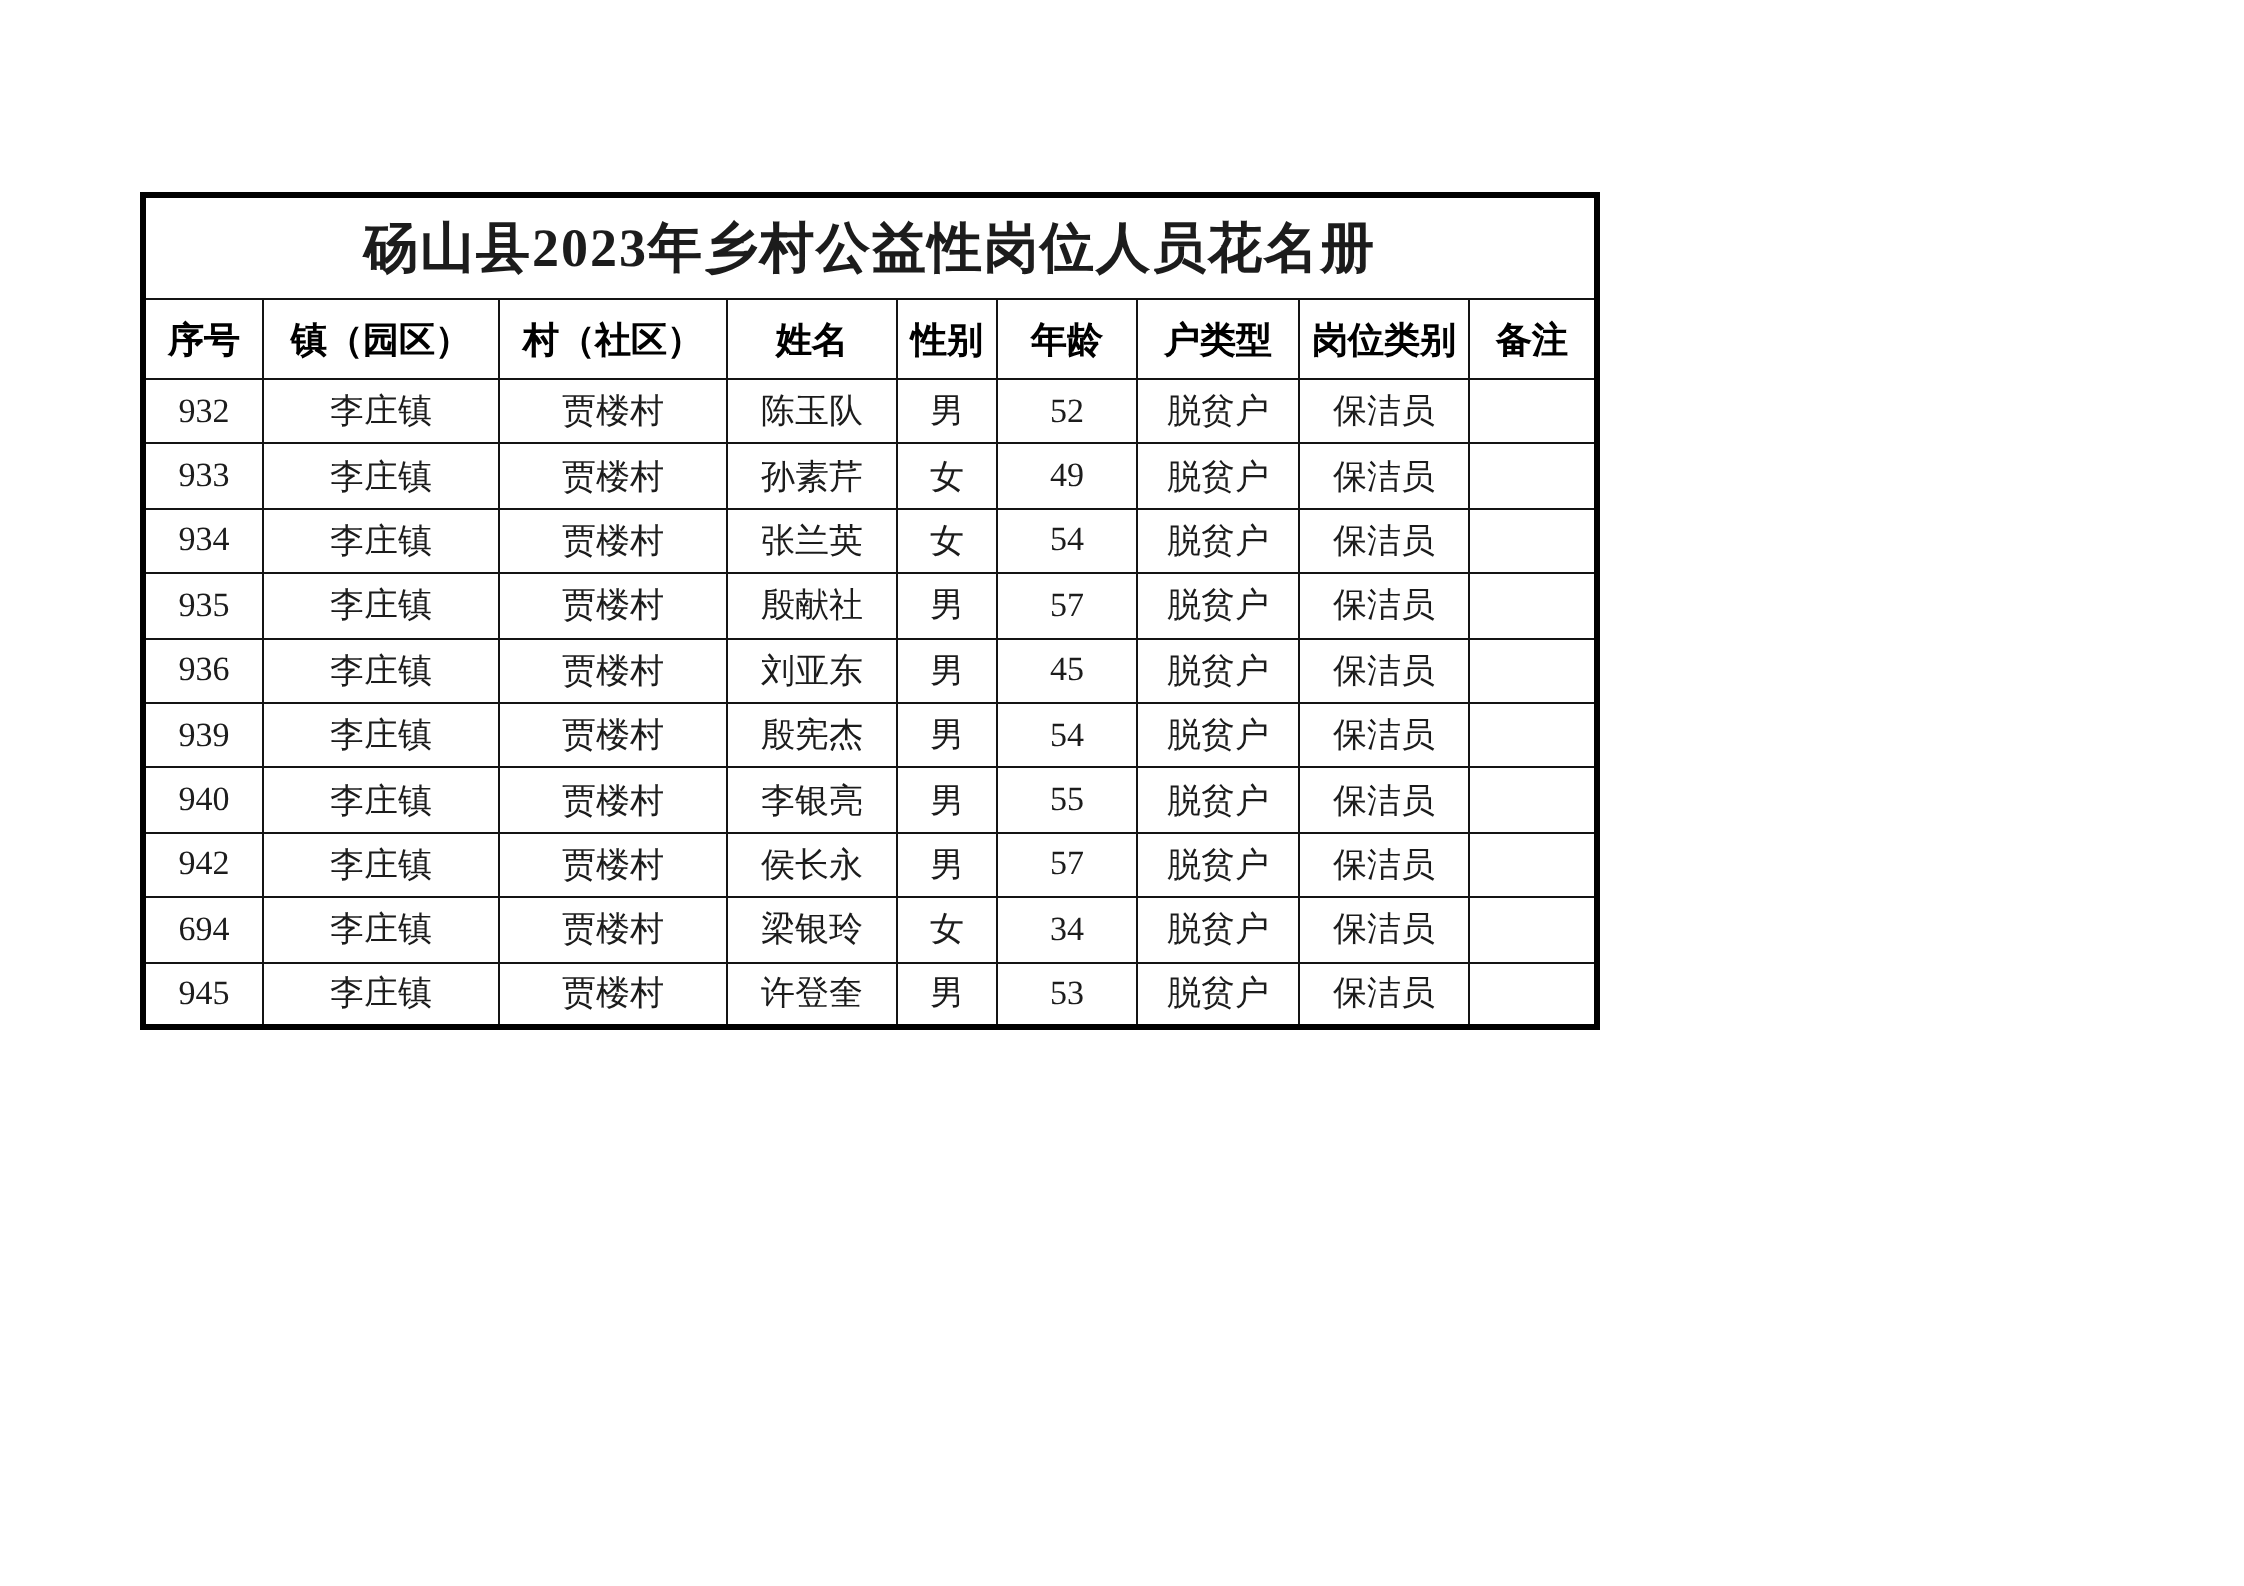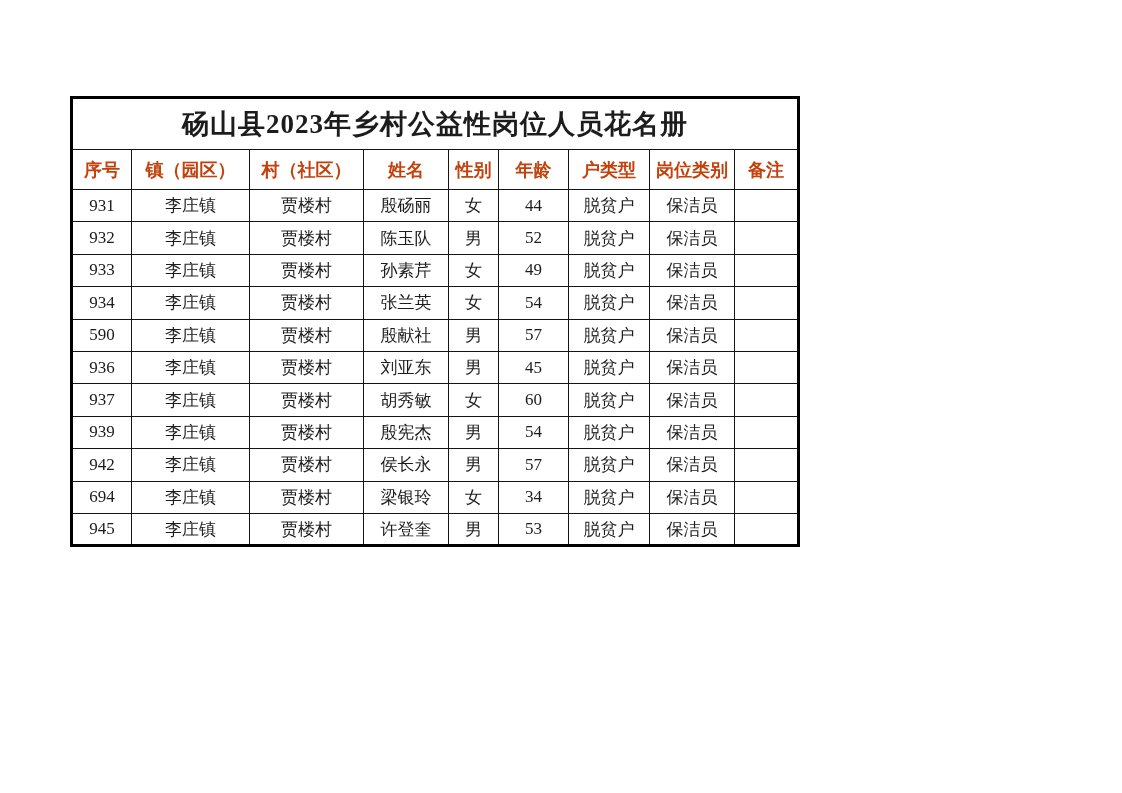--- a/index.html
+++ b/index.html
@@ -35,21 +35,21 @@
     font-size: 27px;
     font-weight: bold;
     color: #000000;
     letter-spacing: 1px;
     border-bottom: 2px solid #000000;
   }
   tr.header-row th {
     height: 40px;
     font-size: 18px;
     font-weight: bold;
-    color: #c2410c;
+    color: #000000;
   }
   tr.data-row td {
     height: 32.4px;
     font-size: 17px;
     font-weight: normal;
   }
 </style>
 </head>
 <body>
 
@@ -77,31 +77,20 @@
           <th>姓名</th>
           <th>性别</th>
           <th>年龄</th>
           <th>户类型</th>
           <th>岗位类别</th>
           <th>备注</th>
         </tr>
     </tbody>
     <tbody>
         <tr class="data-row">
-          <td>931</td>
-          <td>李庄镇</td>
-          <td>贾楼村</td>
-          <td>殷砀丽</td>
-          <td>女</td>
-          <td>44</td>
-          <td>脱贫户</td>
-          <td>保洁员</td>
-          <td></td>
-        </tr>
-        <tr class="data-row">
           <td>932</td>
           <td>李庄镇</td>
           <td>贾楼村</td>
           <td>陈玉队</td>
           <td>男</td>
           <td>52</td>
           <td>脱贫户</td>
           <td>保洁员</td>
           <td></td>
         </tr>
@@ -121,21 +110,21 @@
           <td>李庄镇</td>
           <td>贾楼村</td>
           <td>张兰英</td>
           <td>女</td>
           <td>54</td>
           <td>脱贫户</td>
           <td>保洁员</td>
           <td></td>
         </tr>
         <tr class="data-row">
-          <td>590</td>
+          <td>935</td>
           <td>李庄镇</td>
           <td>贾楼村</td>
           <td>殷献社</td>
           <td>男</td>
           <td>57</td>
           <td>脱贫户</td>
           <td>保洁员</td>
           <td></td>
         </tr>
         <tr class="data-row">
@@ -143,37 +132,37 @@
           <td>李庄镇</td>
           <td>贾楼村</td>
           <td>刘亚东</td>
           <td>男</td>
           <td>45</td>
           <td>脱贫户</td>
           <td>保洁员</td>
           <td></td>
         </tr>
         <tr class="data-row">
-          <td>937</td>
-          <td>李庄镇</td>
-          <td>贾楼村</td>
-          <td>胡秀敏</td>
-          <td>女</td>
-          <td>60</td>
-          <td>脱贫户</td>
-          <td>保洁员</td>
-          <td></td>
-        </tr>
-        <tr class="data-row">
           <td>939</td>
           <td>李庄镇</td>
           <td>贾楼村</td>
           <td>殷宪杰</td>
           <td>男</td>
           <td>54</td>
+          <td>脱贫户</td>
+          <td>保洁员</td>
+          <td></td>
+        </tr>
+        <tr class="data-row">
+          <td>940</td>
+          <td>李庄镇</td>
+          <td>贾楼村</td>
+          <td>李银亮</td>
+          <td>男</td>
+          <td>55</td>
           <td>脱贫户</td>
           <td>保洁员</td>
           <td></td>
         </tr>
         <tr class="data-row">
           <td>942</td>
           <td>李庄镇</td>
           <td>贾楼村</td>
           <td>侯长永</td>
           <td>男</td>

